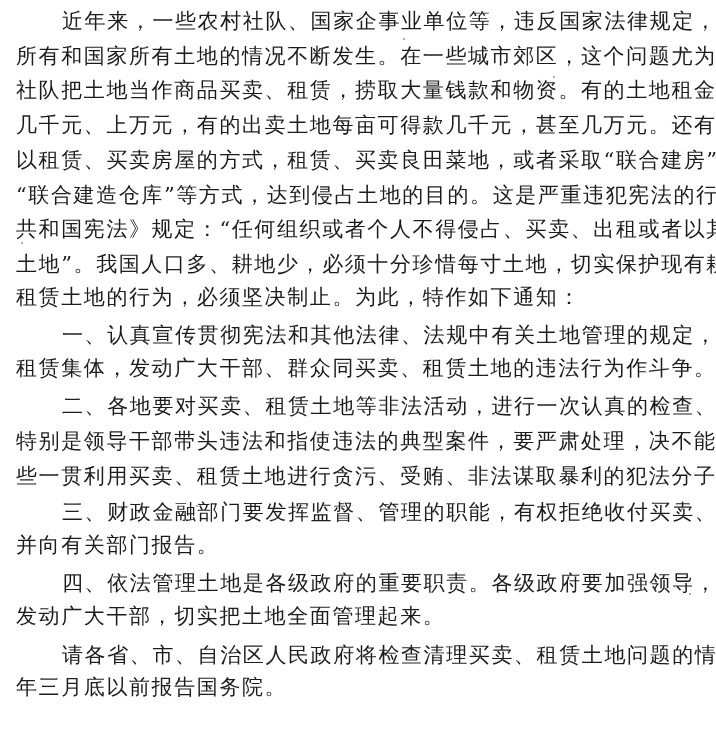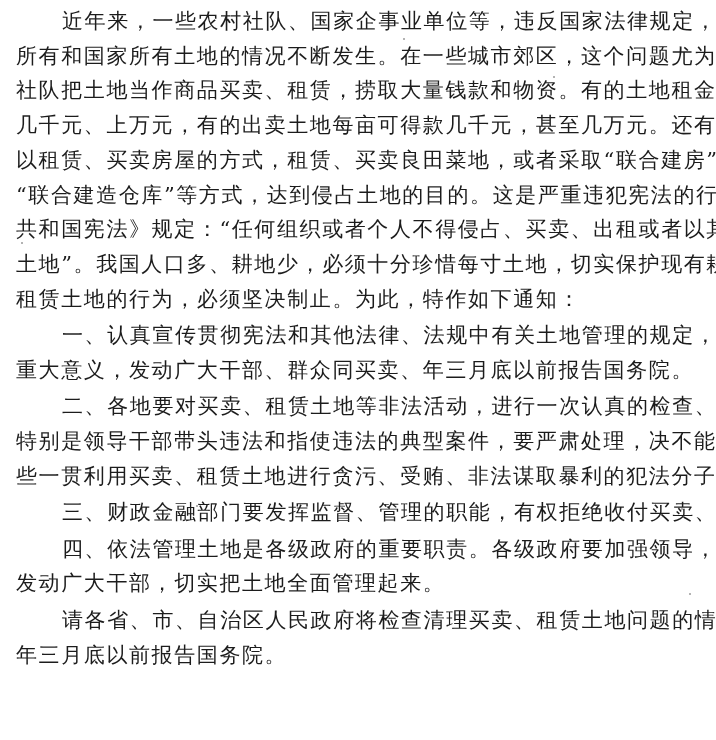--- a/index.html
+++ b/index.html
@@ -32,20 +32,21 @@
       word-break: break-all;
     }
     .line {
       display: block;
       white-space: nowrap;
       text-align-last: justify;
       text-align: justify;
     }
     .line.last {
       text-align-last: left;
+      font-family: Liberation Mono, monospace;
     }
     .speck {
       position: absolute;
       width: 2px;
       height: 2px;
       border-radius: 50%;
       background: #9a9a9a;
     }
   </style>
 </head>
@@ -60,31 +61,32 @@
     <span class="line" style="text-indent:0">几千元、上万元，有的出卖土地每亩可得款几千元，甚至几万元。还有的私下议定条件，</span>
     <span class="line" style="text-indent:0">以租赁、买卖房屋的方式，租赁、买卖良田菜地，或者采取“联合建房”、“联合办厂”、</span>
     <span class="line" style="text-indent:0">“联合建造仓库”等方式，达到侵占土地的目的。这是严重违犯宪法的行为。《中华人民</span>
     <span class="line" style="text-indent:0">共和国宪法》规定：“任何组织或者个人不得侵占、买卖、出租或者以其他形式非法转让</span>
     <span class="line" style="text-indent:0">土地”。我国人口多、耕地少，必须十分珍惜每寸土地，切实保护现有耕地。对买卖、</span>
     <span class="line last" style="text-indent:0">租赁土地的行为，必须坚决制止。为此，特作如下通知：</span>
   </p>
 
   <p class="para">
     <span class="line">一、认真宣传贯彻宪法和其他法律、法规中有关土地管理的规定，宣传保护土地的</span>
-    <span class="line last" style="text-indent:0">重大意义，发动广大干部、群众同买卖、年三月底以前报告国务院。</span>
+    <span class="line last" style="text-indent:0">租赁集体，发动广大干部、群众同买卖、租赁土地的违法行为作斗争。</span>
   </p>
 
   <p class="para">
     <span class="line">二、各地要对买卖、租赁土地等非法活动，进行一次认真的检查、清理。对干部，</span>
     <span class="line" style="text-indent:0">特别是领导干部带头违法和指使违法的典型案件，要严肃处理，决不能迁就姑息。对那</span>
     <span class="line" style="text-indent:0">些一贯利用买卖、租赁土地进行贪污、受贿、非法谋取暴利的犯法分子，要依法追究刑</span>
   </p>
 
   <p class="para">
     <span class="line">三、财政金融部门要发挥监督、管理的职能，有权拒绝收付买卖、租赁土地的资金，</span>
+    <span class="line last" style="text-indent:0">并向有关部门报告。</span>
   </p>
 
   <p class="para">
     <span class="line">四、依法管理土地是各级政府的重要职责。各级政府要加强领导，建立、健全土地</span>
     <span class="line last" style="text-indent:0">发动广大干部，切实把土地全面管理起来。</span>
   </p>
 
   <p class="para">
     <span class="line">请各省、市、自治区人民政府将检查清理买卖、租赁土地问题的情况，于一九八四</span>
     <span class="line last" style="text-indent:0">年三月底以前报告国务院。</span>

